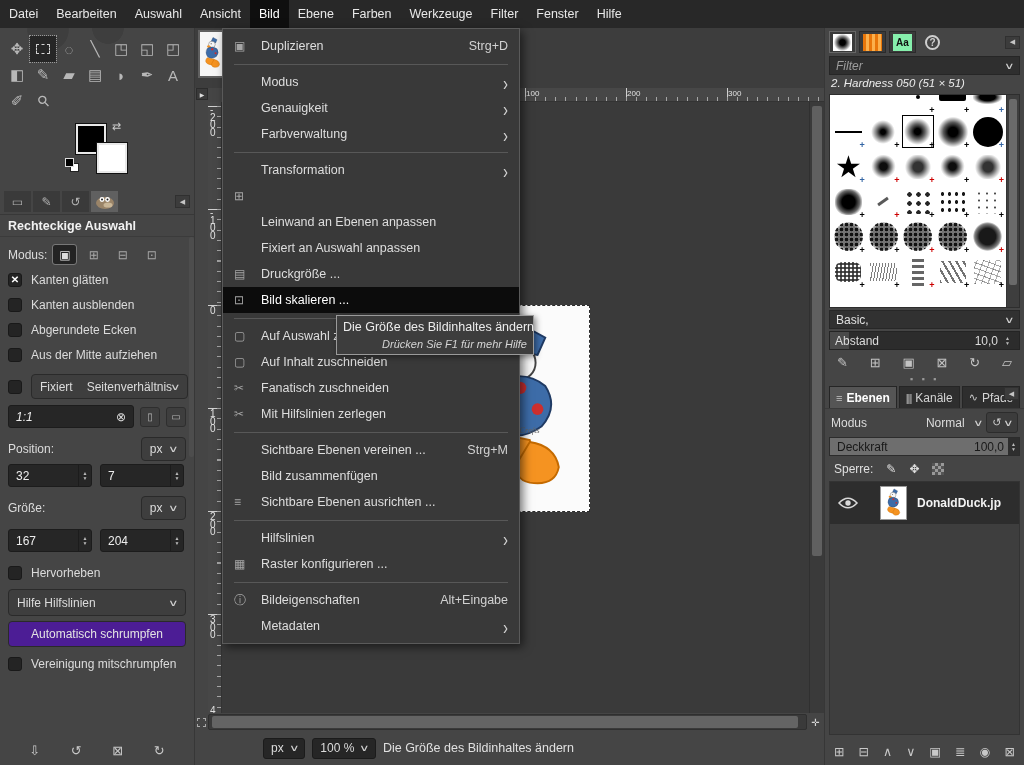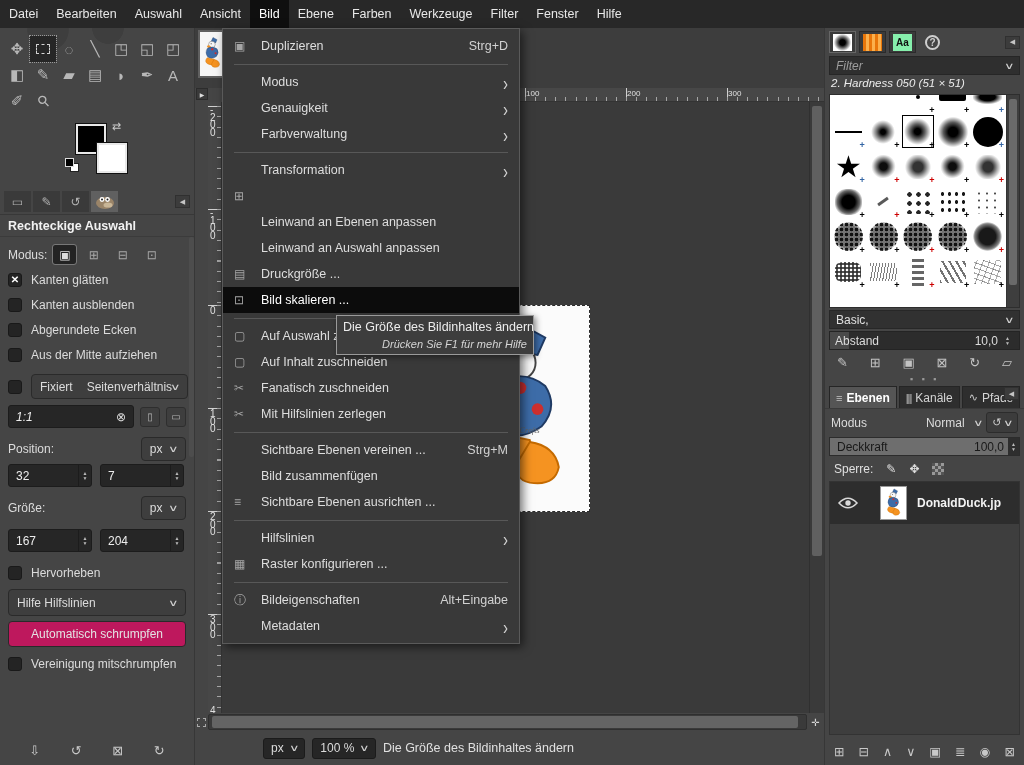--- a/index.html
+++ b/index.html
@@ -39,21 +39,21 @@
   .modebtn{width:23px;height:19px;margin-left:6px;display:flex;align-items:center;justify-content:center;color:#a8a8a8;font-size:12px;border-radius:2px}
   .modebtn.active{background:#232323;outline:1px solid #777;color:#ddd}
   .pill{border:1px solid #2a2a2a;background:#3e3e3e;border-radius:4px;display:flex;align-items:center;padding:0 8px;height:25px}
   .inputbox{background:#262626;border:1px solid #1c1c1c;border-radius:3px;height:23px;display:flex;align-items:center;padding:0 7px;color:#ededed}
   .chev{margin-left:auto;font-size:9px;color:#cfcfcf;transform:scaleX(1.6)}
   .spinfld{background:#262626;border:1px solid #1c1c1c;border-radius:3px;height:23px;display:flex;align-items:center;padding:0 0 0 7px;color:#ededed;width:84px}
   .spinner{margin-left:auto;width:13px;display:flex;flex-direction:column;align-items:center;border-left:1px solid #1c1c1c;height:100%;justify-content:center;color:#bbb}
   .spinner i{font-style:normal;font-size:5px;line-height:5px}
   .unitpill{margin-left:auto;border:1px solid #2a2a2a;background:#3e3e3e;border-radius:4px;height:24px;display:flex;align-items:center;gap:8px;padding:0 8px}
   .smallbtn{width:20px;height:20px;border:1px solid #2e2e2e;border-radius:3px;background:#3e3e3e;display:flex;align-items:center;justify-content:center;color:#b5b5b5;font-size:10px}
-  .bigbtn{border:1px solid #2a2a2a;background:#be185d;border-radius:4px;height:26px;display:flex;align-items:center;justify-content:center;color:#e3e3e3}
+  .bigbtn{border:1px solid #2a2a2a;background:#4c1d95;border-radius:4px;height:26px;display:flex;align-items:center;justify-content:center;color:#e3e3e3}
   .to-footer{height:30px;display:flex;align-items:center;justify-content:space-around;padding:0 14px;color:#c8c8c8;font-size:13px}
   .to-scroll{position:absolute;right:0;top:0;width:5px;height:220px;background:#565656;border-radius:2px;opacity:.5}
 
   
   .center{flex:1;min-width:0;display:flex;flex-direction:column;background:#454545;position:relative}
   .tabstrip{height:60px;background:#3d3d3d;display:flex;align-items:flex-start;padding:2px 0 0 3px}
   .imgtab{width:30px;height:48px;background:#f6f6f6;border:2px solid #606060;display:flex;align-items:center;justify-content:center;overflow:hidden}
   .rulerrow{height:14px;display:flex}
   .corner{width:27px;position:relative}
   .menuarrow{position:absolute;left:1px;top:0;width:12px;height:12px;background:#3a3a3a;border:1px solid #2c2c2c;color:#ddd;font-size:6px;display:flex;align-items:center;justify-content:center}
@@ -668,21 +668,21 @@
     </div>
     <div class="mi">
       <span class="ic">⊞</span>
     </div>
     <div class="mi">
       <span class="ic"></span>
       <span class="lb">Leinwand an Ebenen anpassen</span>
     </div>
     <div class="mi">
       <span class="ic"></span>
-      <span class="lb">Leinwand an Auswahl anpassen</span>
+      <span class="lb">Fixiert an Auswahl anpassen</span>
     </div>
     <div class="mi">
       <span class="ic">▤</span>
       <span class="lb">Druckgröße ...</span>
     </div>
     <div class="mi hl">
       <span class="ic">⊡</span>
       <span class="lb">Bild skalieren ...</span>
     </div>
     <div class="msep"></div>

